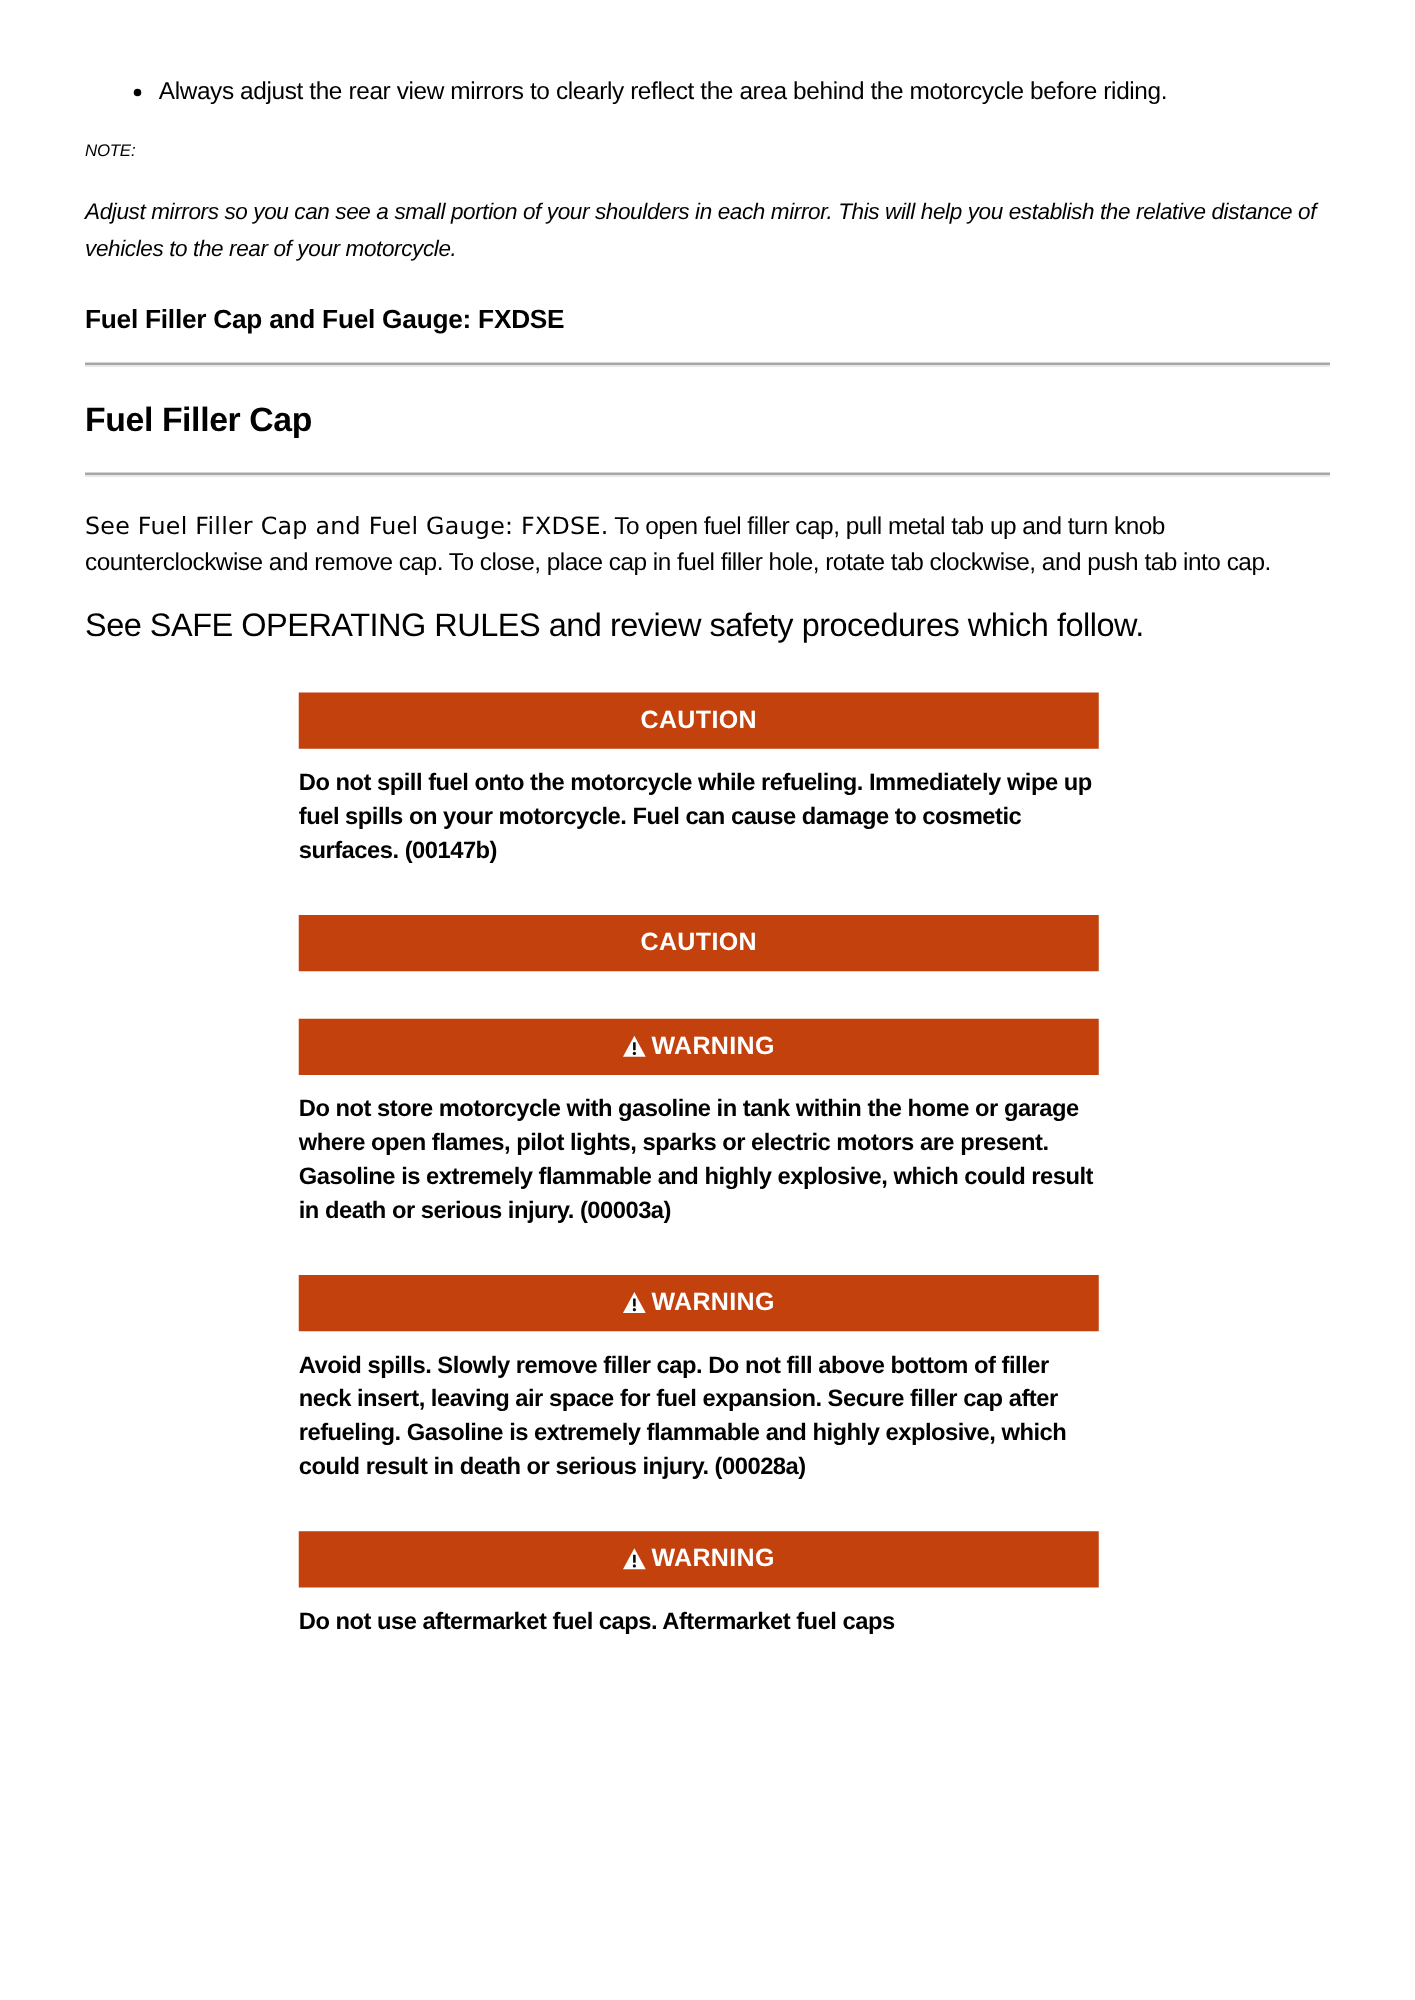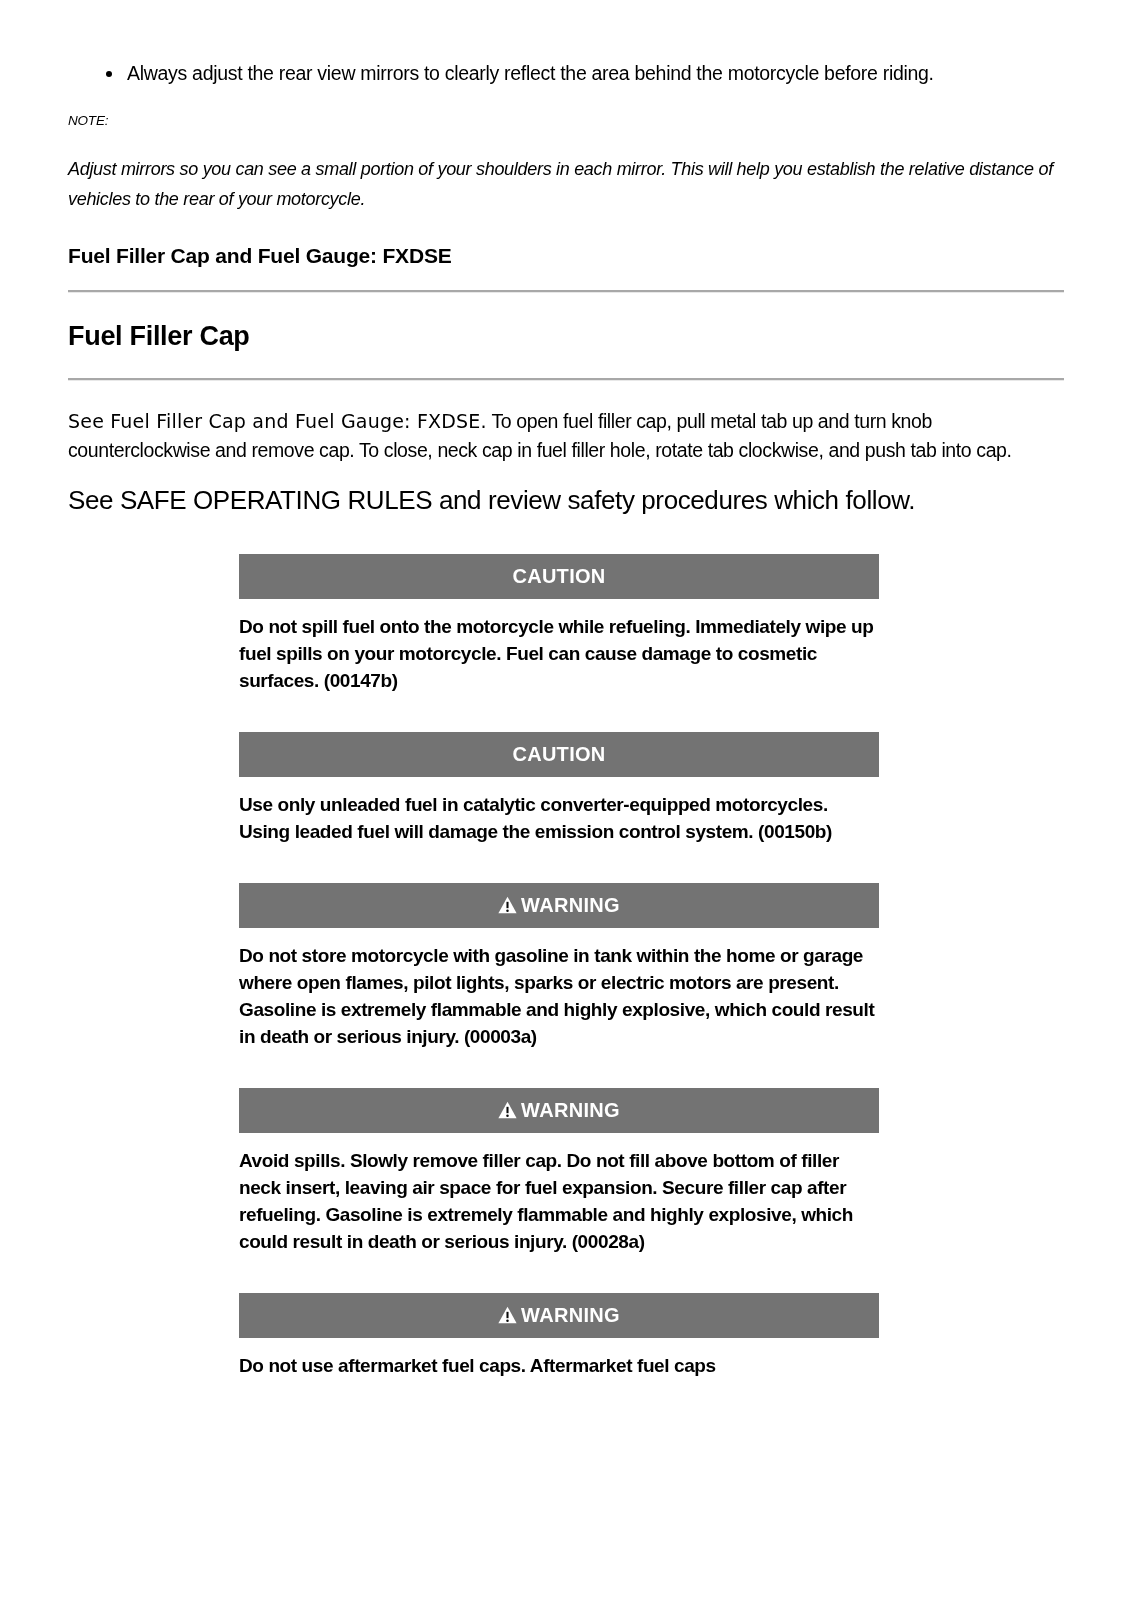--- a/index.html
+++ b/index.html
@@ -82,21 +82,21 @@
     margin-left: 171px;
     width: 640px;
   }
   .notice {
     margin-top: 38px;
   }
   .notice:first-child {
     margin-top: 39px;
   }
   .banner {
-    background: #737373;
+    background: #c2410c;
     height: 45px;
     display: flex;
     align-items: center;
     justify-content: center;
     gap: 4px;
   }
   .banner .banner-label {
     color: #ffffff;
     font-size: 20px;
     font-weight: bold;
@@ -130,38 +130,37 @@
   <div class="note-text">Adjust mirrors so you can see a small portion of your shoulders in each mirror. This will help you establish the relative distance of vehicles to the rear of your motorcycle.</div>
 
   <div class="subheading">Fuel Filler Cap and Fuel Gauge: FXDSE</div>
 
   <hr class="rule">
 
   <h1 class="main-heading">Fuel Filler Cap</h1>
 
   <hr class="rule" style="margin-top:26px;">
 
-  <p class="para"><span class="xref">See Fuel Filler Cap and Fuel Gauge: FXDSE.</span><span> To open fuel filler cap, pull metal tab up and turn knob counterclockwise and remove cap. To close, neck cap in fuel filler hole, rotate tab clockwise, and push tab into cap.</span></p>
+  <p class="para"><span class="xref">See Fuel Filler Cap and Fuel Gauge: FXDSE.</span><span> To open fuel filler cap, pull metal tab up and turn knob counterclockwise and remove cap. To close, place cap in fuel filler hole, rotate tab clockwise, and push tab into cap.</span></p>
 
   <p class="para-follow">See SAFE OPERATING RULES and review safety procedures which follow.</p>
 
   <div class="notices">
 
     <div class="notice">
       <div class="banner">
         <span class="banner-label">CAUTION</span>
       </div>
       <div class="notice-text">Do not spill fuel onto the motorcycle while refueling. Immediately wipe up fuel spills on your motorcycle. Fuel can cause damage to cosmetic surfaces. (00147b)</div>
     </div>
 
     <div class="notice">
       <div class="banner">
         <span class="banner-label">CAUTION</span>
       </div>
-      <div class="notice-text">Use only unleaded fuel in catalytic converter-equipped motorcycles. Using leaded fuel will damage the emission control system. (00150b)</div>
     </div>
 
     <div class="notice">
       <div class="banner">
         <span class="warn-icon">
           <svg viewBox="0 0 24 22" width="19" height="18">
             <path d="M12 0.5 L23.5 21.5 L0.5 21.5 Z" fill="#ffffff"></path>
             <rect x="10.7" y="7" width="2.6" height="8" fill="#0a0a0a"></rect>
             <circle cx="12" cy="18.2" r="1.6" fill="#0a0a0a"></circle>
           </svg>

